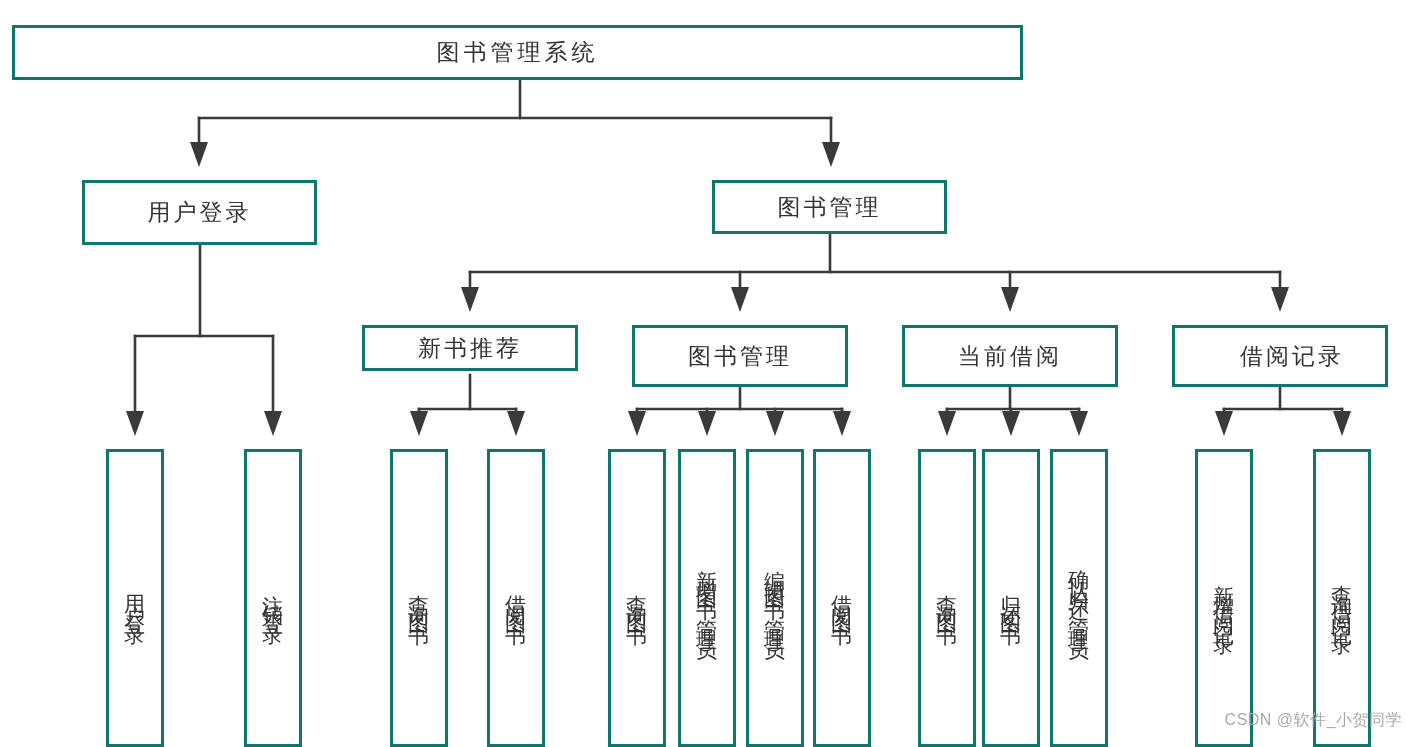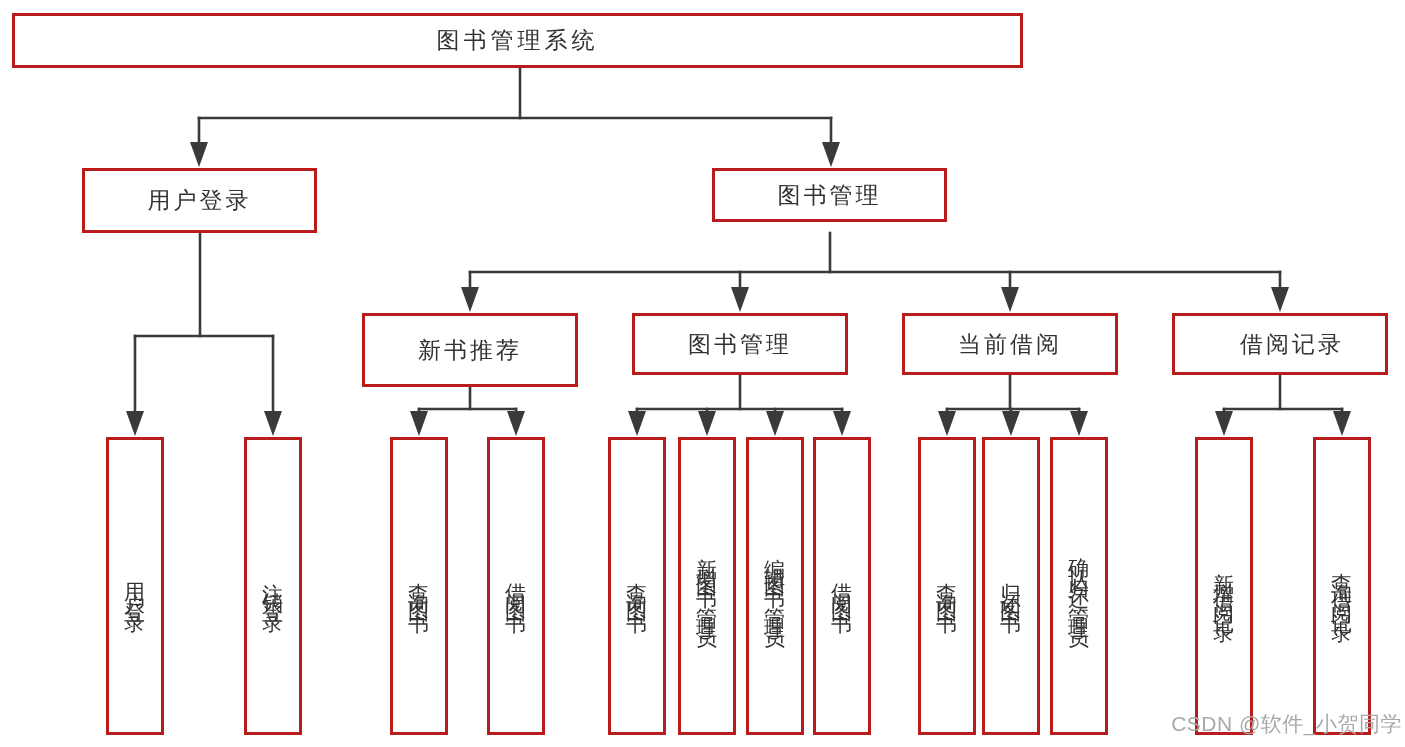--- a/index.html
+++ b/index.html
@@ -11,42 +11,43 @@
     overflow:hidden;
   }
   .connectors{
     position:absolute;left:0;top:0;width:1405px;height:747px;
     z-index:1;
   }
   .box{
     position:absolute;
     box-sizing:border-box;
     background:#ffffff;
-    border:3px solid #b91c1c;
+    border:3px solid #0f766e;
     color:#333333;
     display:flex;align-items:center;justify-content:center;
     z-index:2;
     text-align:center;
+    margin-top:12px;
   }
   .root-box{font-size:23px;letter-spacing:4px;}
   .lvl-box{font-size:23px;letter-spacing:3px;}
   .leaf-box{z-index:2;}
   .leaf-box .vtext{
     writing-mode:vertical-rl;
     text-orientation:mixed;
     font-size:21px;
     letter-spacing:10px;
     line-height:1;
     color:#333333;
     white-space:nowrap;
   }
   .watermark{
     position:absolute;
     right:3px;top:710px;
-    font-size:21px;
+    font-size:16px;
     color:#a9a9a9;
     z-index:5;
     letter-spacing:0.5px;
     white-space:nowrap;
   }
 </style>
 </head>
 <body>
 
 <div class="stage">
@@ -121,21 +122,21 @@
     <span>图书管理系统</span>
   </div>
 
   <div class="box lvl-box" style="left:82px;top:168px;width:235px;height:65px;">
     <span>用户登录</span>
   </div>
   <div class="box lvl-box" style="left:712px;top:168px;width:235px;height:54px;">
     <span>图书管理</span>
   </div>
 
-  <div class="box lvl-box" style="left:362px;top:313px;width:216px;height:74px;">
+  <div class="box lvl-box" style="left:362px;top:313px;width:216px;height:46px;">
     <span>新书推荐</span>
   </div>
   <div class="box lvl-box" style="left:632px;top:313px;width:216px;height:62px;">
     <span>图书管理</span>
   </div>
   <div class="box lvl-box" style="left:902px;top:313px;width:216px;height:62px;">
     <span>当前借阅</span>
   </div>
   <div class="box lvl-box" style="left:1172px;top:313px;width:216px;height:62px;padding-left:24px;">
     <span>借阅记录</span>

